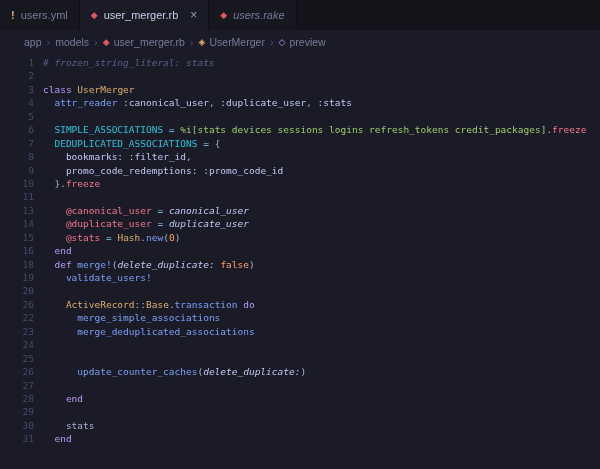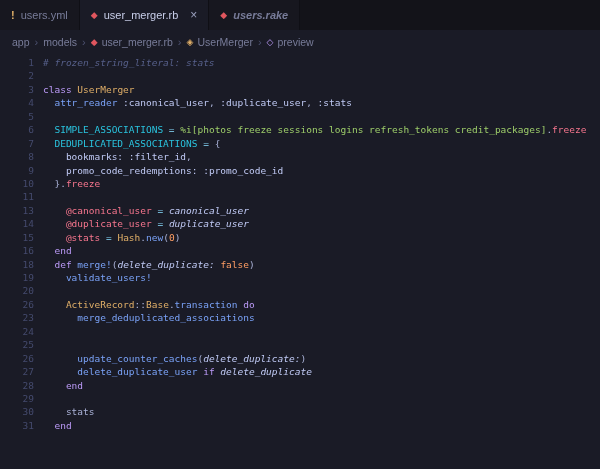--- a/index.html
+++ b/index.html
@@ -5,28 +5,28 @@
   * { margin:0; padding:0; box-sizing:border-box; }
   html,body { width:600px; height:469px; overflow:hidden; }
   body { background:#16161e; font-family:"Liberation Sans", sans-serif; }
   .window { width:600px; height:469px; background:#1a1b26; display:flex; flex-direction:column; }
 
   
   .tabbar { height:30px; background:#131319; display:flex; align-items:stretch; flex:none; }
   .tab { display:flex; align-items:center; gap:6px; padding:0 11px; font-size:11px;
          color:#787c99; background:#17171f; border-right:1px solid #0f0f15; cursor:pointer; }
   .tab.active { background:#1a1b26; color:#c8cee9; }
-  .tab.preview .label { font-style:italic;font-weight:bold; }
+  .tab.preview .label { font-style:italic; }
   .ticon { font-size:9px; line-height:1; }
   .ticon.warning { color:#e0af68; font-weight:bold; font-size:11px; }
   .ticon.ruby { color:#e0565e; }
   .tab .close { margin-left:6px; font-size:12px; color:#9aa0bd; }
 
   
-  .breadcrumb { height:24px; display:flex; align-items:center; padding:0 12px; gap:5px;
+  .breadcrumb { height:24px; display:flex; align-items:center; padding:0 24px; gap:5px;
                 font-size:10.5px; color:#787c99; flex:none; background:#1a1b26; }
   .crumb { display:flex; align-items:center; gap:4px; cursor:pointer; }
   .chev { color:#4c5170; font-size:11px; }
   .bicon { font-size:9px; line-height:1; }
   .bicon.ruby { color:#e0565e; }
   .bicon.class { color:#e0af68; }
   .bicon.method { color:#bb9af7; }
 
   
   .editor { flex:1; overflow:hidden; font-family:"DejaVu Sans Mono", monospace;
@@ -94,38 +94,39 @@
         <span>preview</span>
       </span>
     </div>
   <div class="editor">
     <div>
         <div class="line"><span class="ln">1</span><span class="code"><span class="cm"># frozen_string_literal: stats</span></span></div>
         <div class="line"><span class="ln">2</span><span class="code"></span></div>
         <div class="line"><span class="ln">3</span><span class="code"><span class="kw">class</span><span class="txt"> </span><span class="cls">UserMerger</span></span></div>
         <div class="line"><span class="ln">4</span><span class="code"><span class="txt">  </span><span class="fn">attr_reader</span><span class="txt"> </span><span class="sym">:canonical_user</span><span class="txt">, </span><span class="sym">:duplicate_user</span><span class="txt">, </span><span class="sym">:stats</span></span></div>
         <div class="line"><span class="ln">5</span><span class="code"></span></div>
-        <div class="line"><span class="ln">6</span><span class="code"><span class="txt">  </span><span class="const">SIMPLE_ASSOCIATIONS</span><span class="txt"> </span><span class="op">=</span><span class="txt"> </span><span class="str">%i[photos freeze sessions logins refresh_tokens credit_packages]</span><span class="txt">.</span><span class="red">freeze</span></span></div>
+        <div class="line"><span class="ln">6</span><span class="code"><span class="txt">  </span><span class="const">SIMPLE_ASSOCIATIONS</span><span class="txt"> </span><span class="op">=</span><span class="txt"> </span><span class="str">%i[stats devices sessions logins refresh_tokens credit_packages]</span><span class="txt">.</span><span class="red">freeze</span></span></div>
         <div class="line"><span class="ln">7</span><span class="code"><span class="txt">  </span><span class="const">DEDUPLICATED_ASSOCIATIONS</span><span class="txt"> </span><span class="op">=</span><span class="txt"> {</span></span></div>
         <div class="line"><span class="ln">8</span><span class="code"><span class="txt">    </span><span class="sym">bookmarks:</span><span class="txt"> </span><span class="sym">:filter_id</span><span class="txt">,</span></span></div>
         <div class="line"><span class="ln">9</span><span class="code"><span class="txt">    </span><span class="sym">promo_code_redemptions:</span><span class="txt"> </span><span class="sym">:promo_code_id</span></span></div>
         <div class="line"><span class="ln">10</span><span class="code"><span class="txt">  }.</span><span class="red">freeze</span></span></div>
         <div class="line"><span class="ln">11</span><span class="code"></span></div>
         <div class="line"><span class="ln">13</span><span class="code"><span class="txt">    </span><span class="ivar">@canonical_user</span><span class="txt"> </span><span class="op">=</span><span class="txt"> </span><span class="vit">canonical_user</span></span></div>
         <div class="line"><span class="ln">14</span><span class="code"><span class="txt">    </span><span class="ivar">@duplicate_user</span><span class="txt"> </span><span class="op">=</span><span class="txt"> </span><span class="vit">duplicate_user</span></span></div>
         <div class="line"><span class="ln">15</span><span class="code"><span class="txt">    </span><span class="ivar">@stats</span><span class="txt"> </span><span class="op">=</span><span class="txt"> </span><span class="cls">Hash</span><span class="txt">.</span><span class="fn">new</span><span class="txt">(</span><span class="num">0</span><span class="txt">)</span></span></div>
         <div class="line"><span class="ln">16</span><span class="code"><span class="txt">  </span><span class="kw">end</span></span></div>
         <div class="line"><span class="ln">18</span><span class="code"><span class="txt">  </span><span class="kw">def</span><span class="txt"> </span><span class="fn">merge!</span><span class="txt">(</span><span class="prm">delete_duplicate:</span><span class="txt"> </span><span class="num">false</span><span class="txt">)</span></span></div>
         <div class="line"><span class="ln">19</span><span class="code"><span class="txt">    </span><span class="fn">validate_users!</span></span></div>
         <div class="line"><span class="ln">20</span><span class="code"></span></div>
         <div class="line"><span class="ln">26</span><span class="code"><span class="txt">    </span><span class="cls">ActiveRecord</span><span class="txt">::</span><span class="cls">Base</span><span class="txt">.</span><span class="fn">transaction</span><span class="txt"> </span><span class="kw">do</span></span></div>
+        <div class="line"><span class="ln">22</span><span class="code"><span class="txt">      </span><span class="fn">merge_simple_associations</span></span></div>
         <div class="line"><span class="ln">23</span><span class="code"><span class="txt">      </span><span class="fn">merge_deduplicated_associations</span></span></div>
         <div class="line"><span class="ln">24</span></div>
         <div class="line"><span class="ln">25</span><span class="code"></span></div>
         <div class="line"><span class="ln">26</span><span class="code"><span class="txt">      </span><span class="fn">update_counter_caches</span><span class="txt">(</span><span class="prm">delete_duplicate:</span><span class="txt">)</span></span></div>
-        <div class="line"><span class="ln">27</span><span class="code"><span class="txt">      </span><span class="fn">delete_duplicate_user</span><span class="txt"> </span><span class="kw">if</span><span class="txt"> </span><span class="vit">delete_duplicate</span></span></div>
+        <div class="line"><span class="ln">27</span></div>
         <div class="line"><span class="ln">28</span><span class="code"><span class="txt">    </span><span class="kw">end</span></span></div>
         <div class="line"><span class="ln">29</span><span class="code"></span></div>
         <div class="line"><span class="ln">30</span><span class="code"><span class="txt">    </span><span class="txt">stats</span></span></div>
         <div class="line"><span class="ln">31</span><span class="code"><span class="txt">  </span><span class="kw">end</span></span></div>
       </div>
   </div>
 </div>
 
 </body></html>

